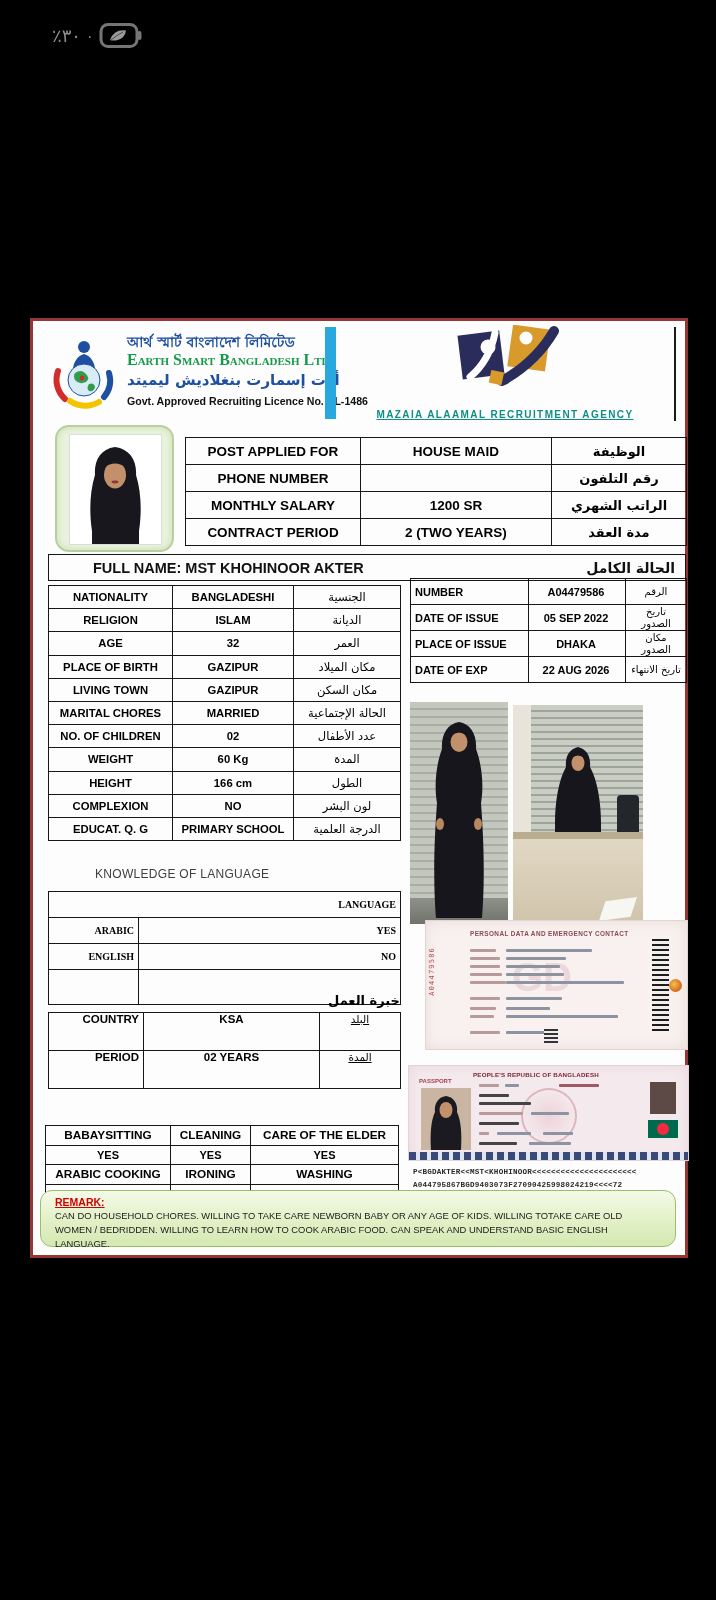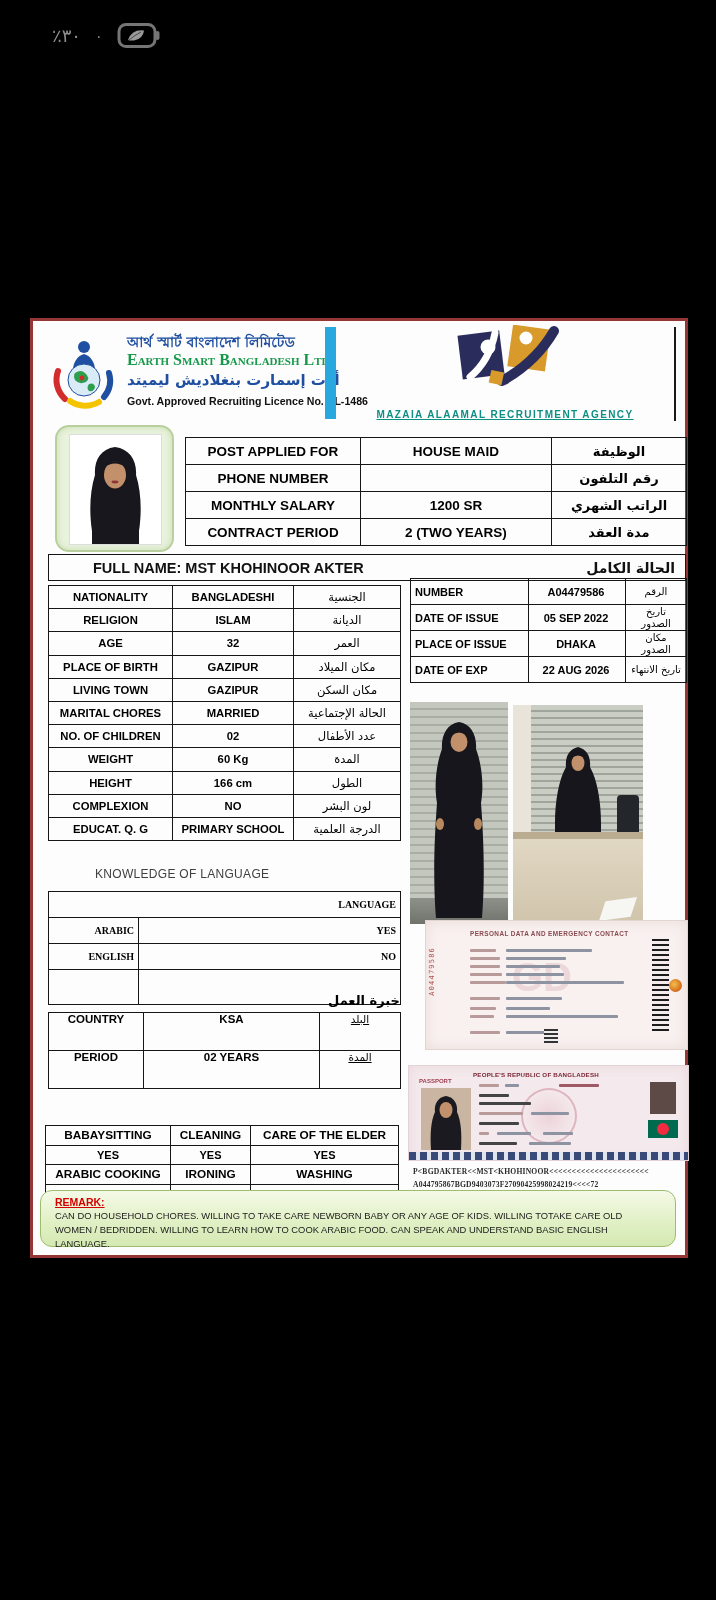--- a/index.html
+++ b/index.html
@@ -1,21 +1,21 @@
 <!DOCTYPE html>
 <html><head>
 <meta charset="utf-8">
 <style>
   html,body{margin:0;padding:0;background:#000;}
   .canvas{position:relative;width:716px;height:1600px;background:#000;overflow:hidden;
           font-family:"Liberation Sans",sans-serif;}
   .abs{position:absolute;}
 
   
-  .statusbar{position:absolute;left:52px;top:22px;display:flex;align-items:center;gap:14px;}
+  .statusbar{position:absolute;left:52px;top:22px;display:flex;align-items:center;gap:5px;}
   .bat-text{color:#8f8f8f;font-size:18px;font-family:"DejaVu Sans",sans-serif;}
   .bat-dot{color:#8f8f8f;font-size:14px;}
 
   
   .page{position:absolute;left:30px;top:318px;width:652px;height:934px;
         background:#fdfdfd;border:3px solid #943634;}
 
   
   .hdr-left{position:absolute;left:6px;top:8px;width:286px;height:92px;}
   .hdr-bengali{position:absolute;left:88px;top:2px;font-size:14px;font-weight:bold;color:#1f4fa0;
@@ -63,21 +63,21 @@
   .know-lbl{position:absolute;left:62px;top:546px;font-size:12px;color:#404040;letter-spacing:.3px;}
 
   .lang-t{position:absolute;left:15px;top:570px;width:352px;}
   .lang-t td{height:25px;font-size:10px;font-weight:600;text-align:right;font-family:Liberation Serif, serif;}
   .lang-t td.empty{height:34px;}
 
   .exp-title{position:absolute;left:15px;top:672px;width:352px;text-align:right;
              font-size:13px;font-weight:bold;font-family:"DejaVu Sans",sans-serif;}
   .exp-t{position:absolute;left:15px;top:691px;width:352px;}
   .exp-t td{height:37px;font-size:11.5px;font-weight:600;vertical-align:top;padding-top:4px;text-align:center;}
-  .exp-t td.lbl{text-align:center;}
+  .exp-t td.lbl{text-align:right;}
   .exp-t td.arc{font-weight:normal;font-size:10.5px;text-decoration:underline;}
 
   .skl-t{position:absolute;left:12px;top:804px;width:353px;}
   .skl-t td{height:18.5px;font-size:11.8px;text-align:center;}
   .skl-t tr.hd td{font-weight:bold;}
   .skl-t tr.vl td{font-weight:600;font-size:11px;}
 
   .remark{position:absolute;left:7px;top:869px;width:636px;height:57px;box-sizing:border-box;
           border:1.5px solid #9dbd6e;border-radius:12px;
           background:linear-gradient(180deg,#f4fae8 0%,#e2f0c6 55%,#d4e9b2 100%);
@@ -122,21 +122,21 @@
   .ppbio .hd{position:absolute;left:64px;top:5px;font-size:6.2px;font-weight:bold;color:#7a2535;letter-spacing:.2px;}
   .ppbio .plabel{position:absolute;left:10px;top:12px;font-size:6px;color:#a04050;font-weight:bold;}
   .ppbio .photo{position:absolute;left:12px;top:22px;width:50px;height:62px;background:#cdbbaa;overflow:hidden;}
   .ppbio .emblem{position:absolute;left:112px;top:22px;width:52px;height:52px;border-radius:50%;
                  border:2px solid rgba(200,130,150,.5);background:radial-gradient(circle,rgba(225,170,185,.35),transparent 70%);}
   .ppbio .thumb{position:absolute;right:12px;top:16px;width:26px;height:32px;background:#5d4a47;}
   .ppbio .flag{position:absolute;right:10px;top:54px;width:30px;height:18px;background:#006a4e;}
   .ppbio .flag i{position:absolute;left:9px;top:3px;width:12px;height:12px;border-radius:50%;background:#f42a41;}
   .ppbio .strip{position:absolute;left:0;bottom:0;width:100%;height:8px;
                 background:repeating-linear-gradient(90deg,#3a4a78 0 7px,#dfe4ee 7px 11px);}
-  .mrz{position:absolute;left:380px;top:845px;width:272px;font-family:Liberation Serif, serif;
+  .mrz{position:absolute;left:380px;top:845px;width:272px;font-family:Liberation Mono, monospace;
        font-size:7.6px;font-weight:bold;color:#2a2a2a;line-height:1.7;letter-spacing:.2px;white-space:nowrap;}
 </style>
 </head>
 <body>
 
 <div class="canvas">
 
   <div class="statusbar">
     <span class="bat-text">٪٣٠</span>
     <span class="bat-dot ar">٠</span>

